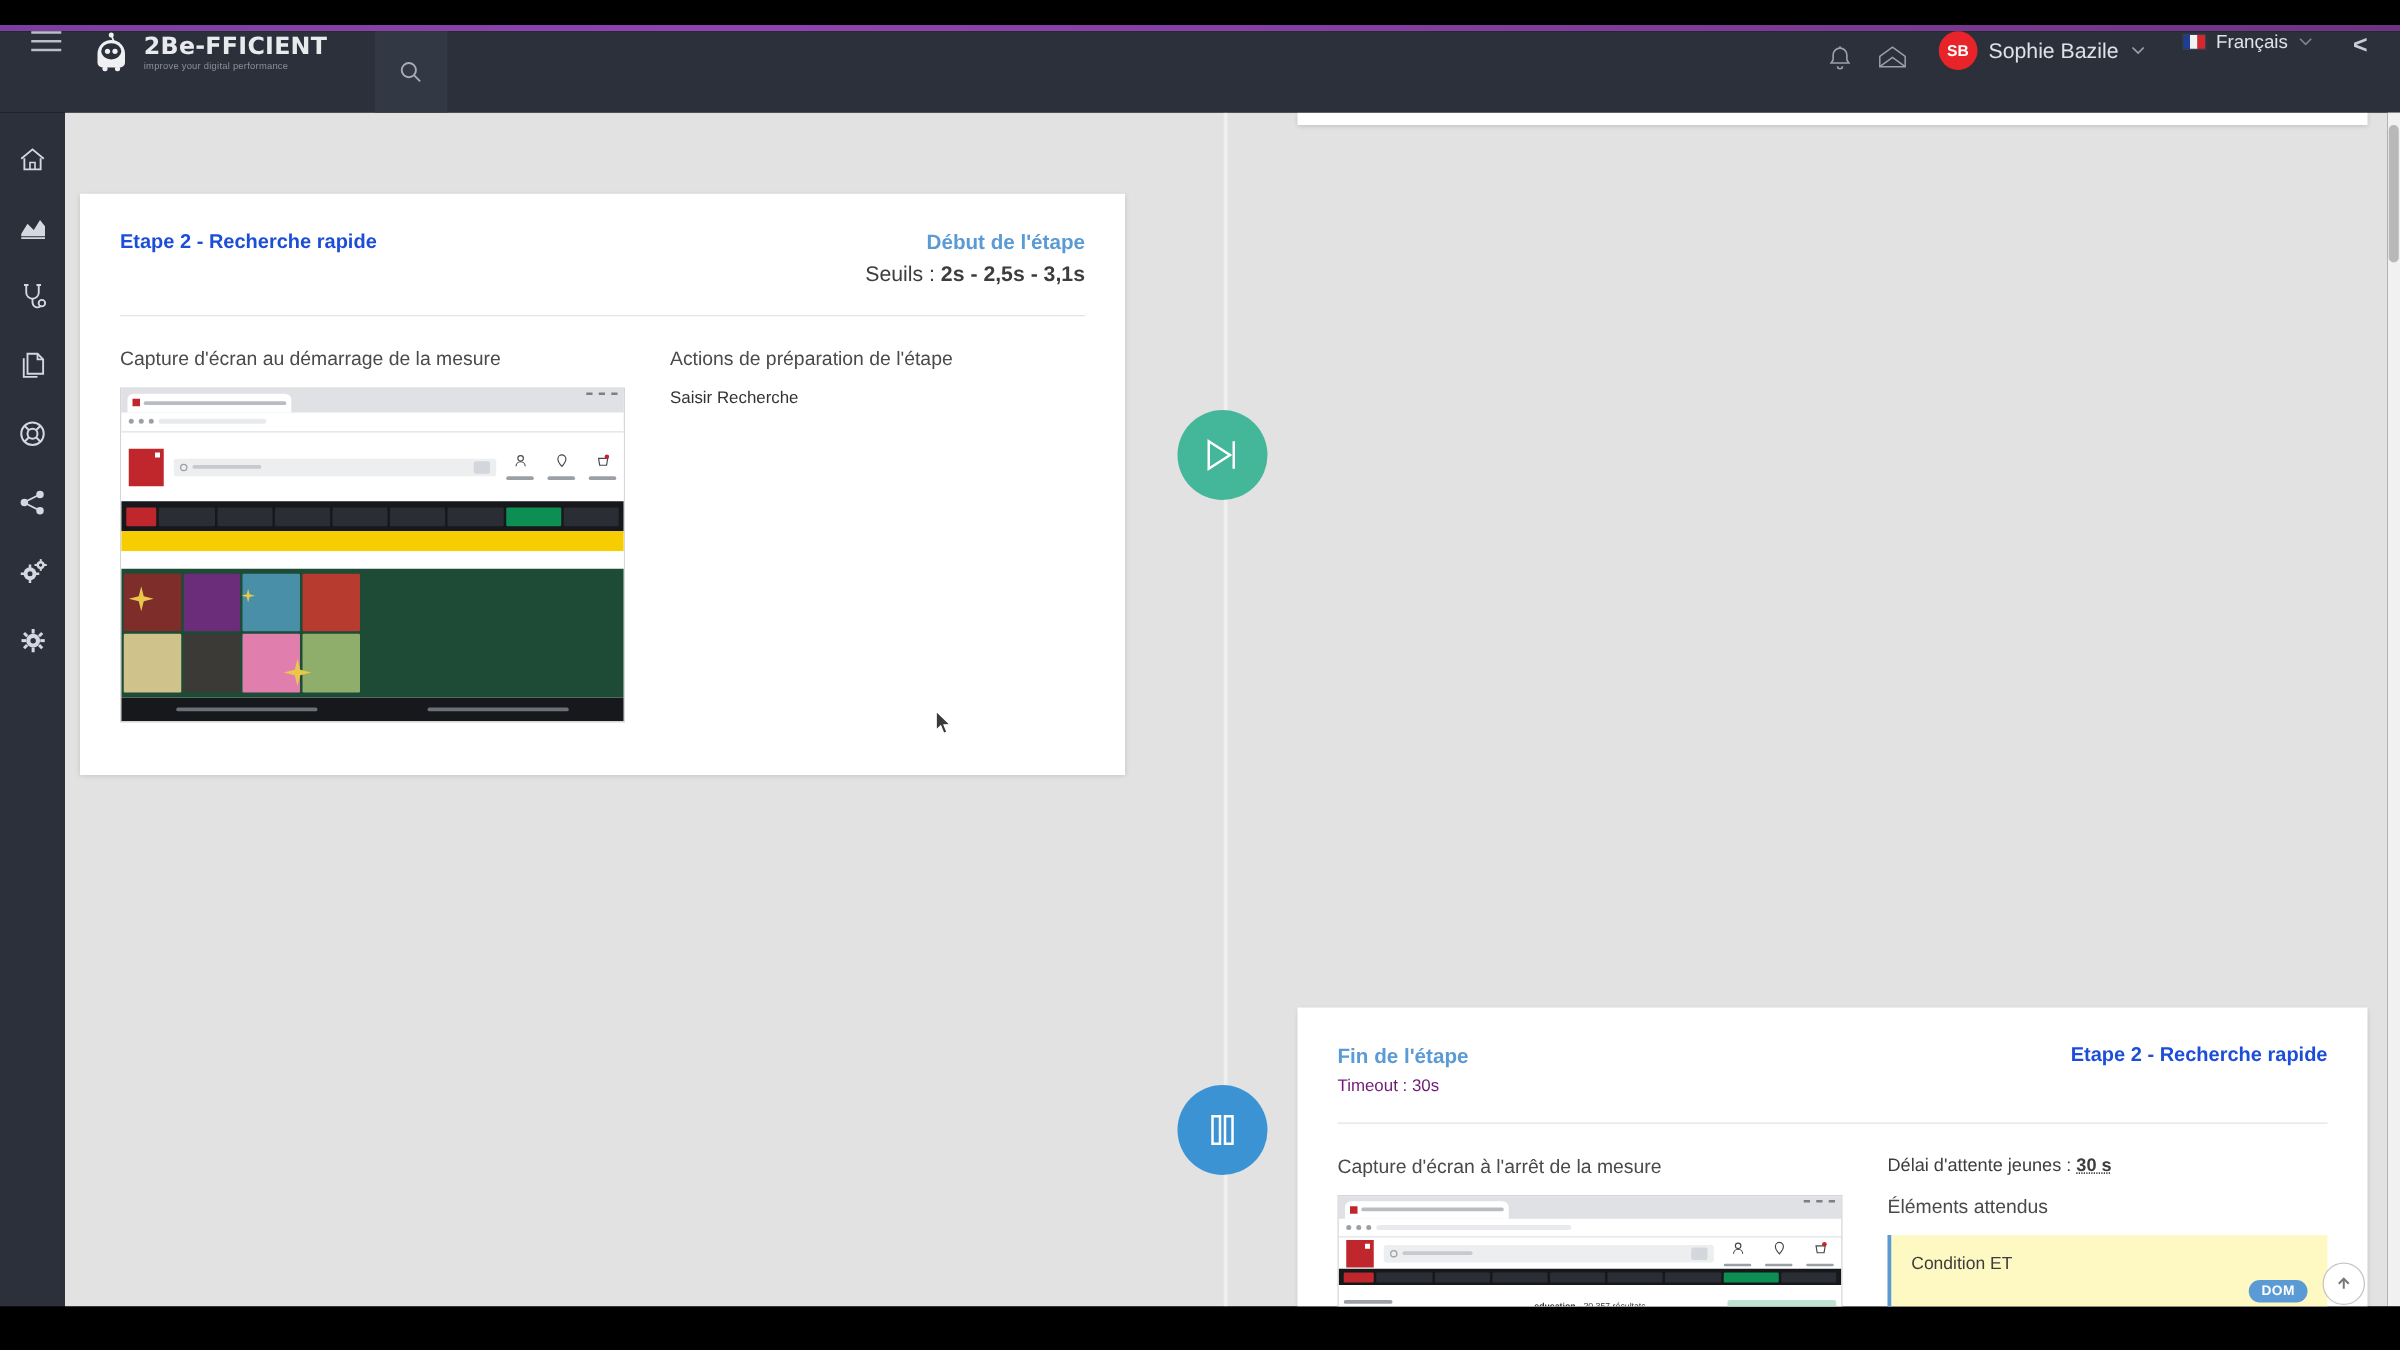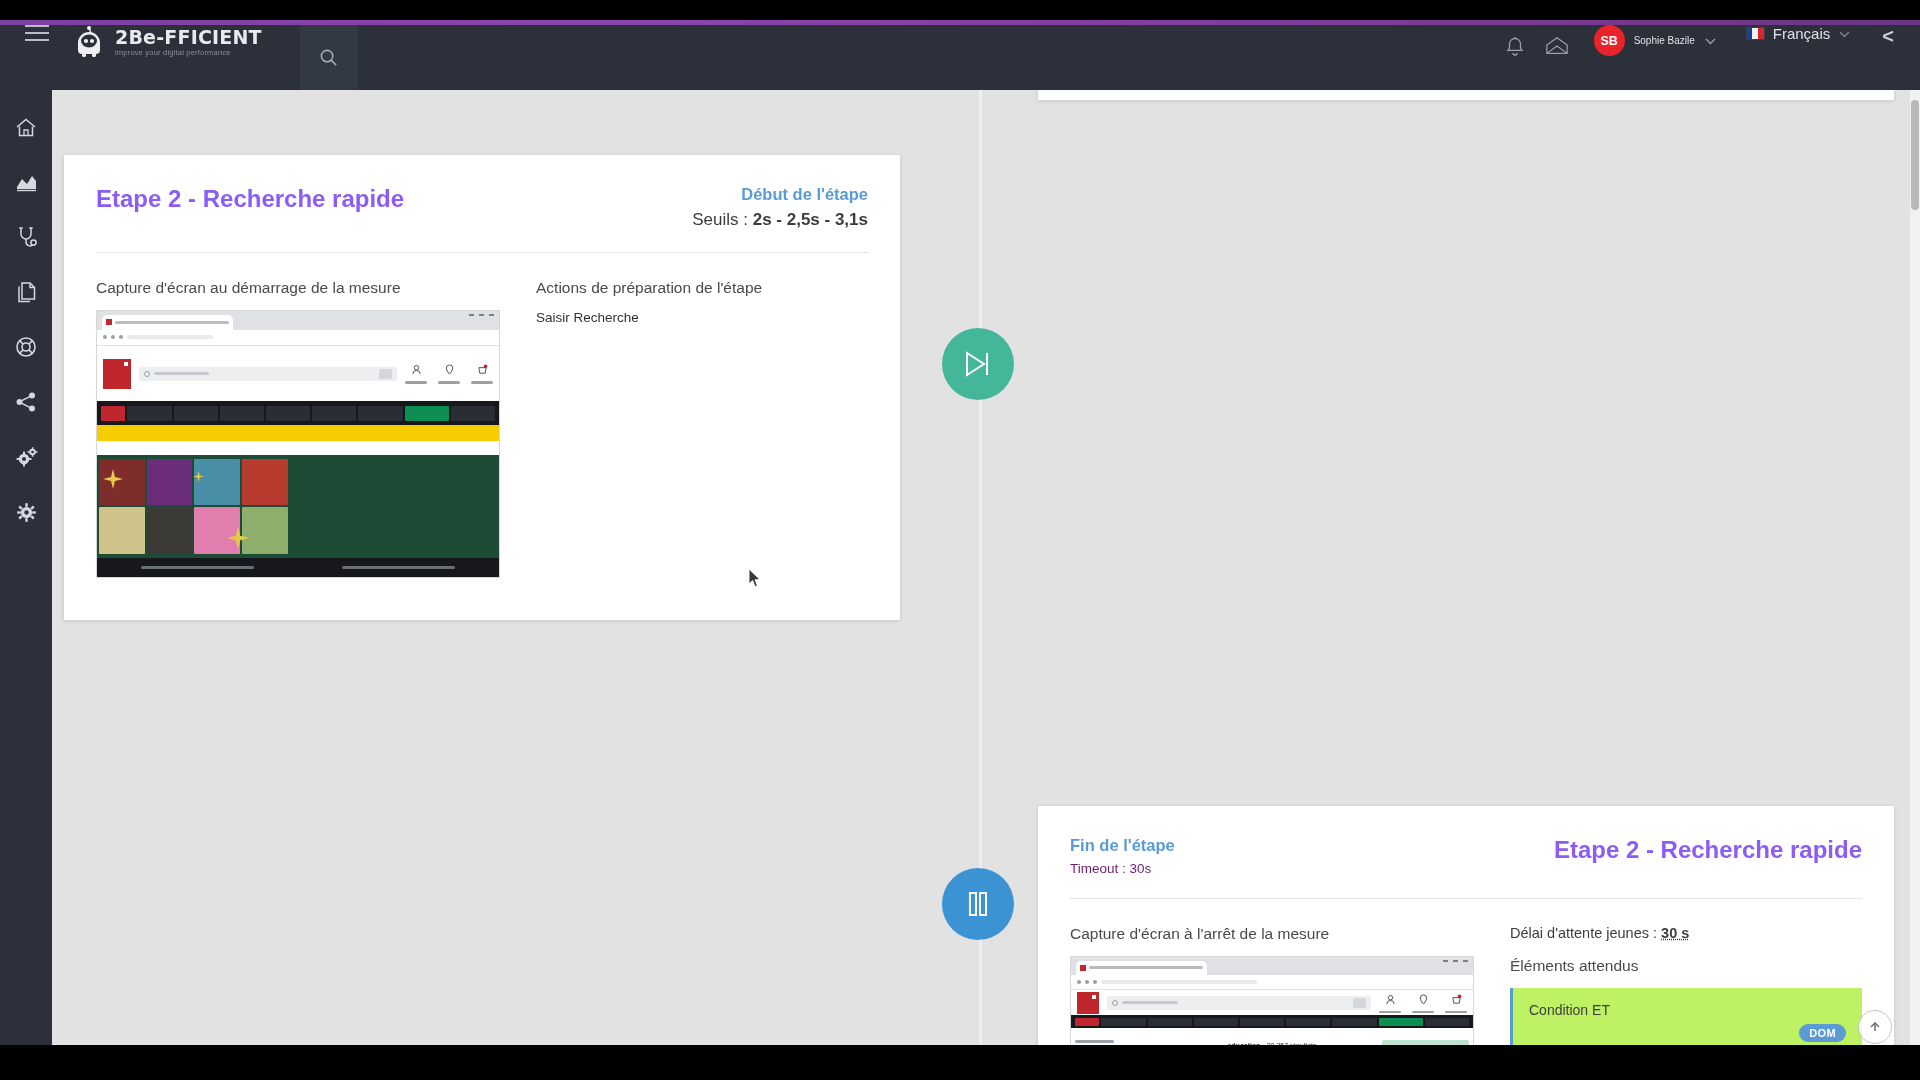--- a/index.html
+++ b/index.html
@@ -54,21 +54,21 @@
   .hdr-icon {
     width:42px; height:42px; display:flex; align-items:center; justify-content:center;
     cursor:pointer; color:#9aa0ad;
   }
   .user-chip { display:flex; align-items:center; gap:9px; margin-left:16px; cursor:pointer; }
   .avatar {
     width:31px; height:31px; border-radius:50%; background:#e8242a;
     color:#fff; font-size:12.5px; font-weight:bold;
     display:flex; align-items:center; justify-content:center;
   }
-  .user-name { color:#dfe2e8; font-size:10px; }
+  .user-name { color:#dfe2e8; font-size:17px; }
   .caret { color:#9aa0ad; font-size:11px; margin-left:1px;}
   .lang-chip { display:flex; align-items:center; gap:8px; margin-left:30px; cursor:pointer;}
   .flag-fr { width:19px; height:13px; display:flex; border:1px solid #3a3f4d; }
   .flag-fr span { flex:1; height:100%; }
   .fr-b{background:#1c3f94}.fr-w{background:#f2f2f2}.fr-r{background:#d7262c}
   .lang-name { color:#dfe2e8; font-size:15px; }
   .collapse-btn { margin-left:32px; margin-right:26px; color:#c9cdd6; font-size:20px; cursor:pointer; font-weight:bold;}
 
   
   .rail {
@@ -100,21 +100,21 @@
     left:986px; top:0px; width:856px; height:10px;
   }
   .card-start {
     left:12px; top:65px; width:836px; height:465px; padding:30px 32px;
   }
   .card-end {
     left:986px; top:716px; width:856px; height:400px; padding:30px 32px;
   }
 
   .card-head { display:flex; justify-content:space-between; align-items:flex-start; }
-  .step-title { font-size:24px; font-weight:bold; color:#8b5cf6; }
+  .step-title { font-size:16px; font-weight:bold; color:#1d4ed8; }
   .step-meta { text-align:right; }
   .step-meta.left { text-align:left; }
   .phase-label { font-size:16.5px; font-weight:bold; color:#5b9bd5; }
   .thresholds { font-size:17px; color:#3d3d3d; margin-top:6px;}
   .thresholds b { font-weight:bold; }
   .timeout-label { font-size:13.5px; color:#701a75; margin-top:6px;}
   .divider { height:1px; background:#e4e4e4; margin:22px 0 0 0; }
 
   .card-body { display:flex; gap:36px; margin-top:26px; }
   .col-left { width:404px; }
@@ -124,21 +124,21 @@
   .field-box {
     background:#eeeeee; border-bottom:1px solid #cfcfcf;
     height:33px; display:flex; align-items:center; padding:0 12px;
     font-size:14.5px; color:#333;
   }
 
   .wait-line { font-size:14.5px; color:#3d3d3d; margin-bottom:16px;}
   .wait-line u { text-decoration: underline dotted; font-weight:bold; }
   .expected-label { font-size:15.5px; color:#4a4a4a; margin-bottom:13px; }
   .cond-box {
-    background:#bef264; border-left:3px solid #5b9bd5;
+    background:#fef9c3; border-left:3px solid #5b9bd5;
     padding:14px 16px 10px 16px;
   }
   .cond-title { font-size:14px; color:#3d3d3d; margin-bottom:6px; }
   .dom-row { display:flex; justify-content:flex-end; }
   .dom-badge {
     background:#5b9bd5; color:#fff; font-size:11px; font-weight:bold;
     border-radius:9px; padding:3px 10px; letter-spacing:.4px;text-align:right;
   }
 
   

